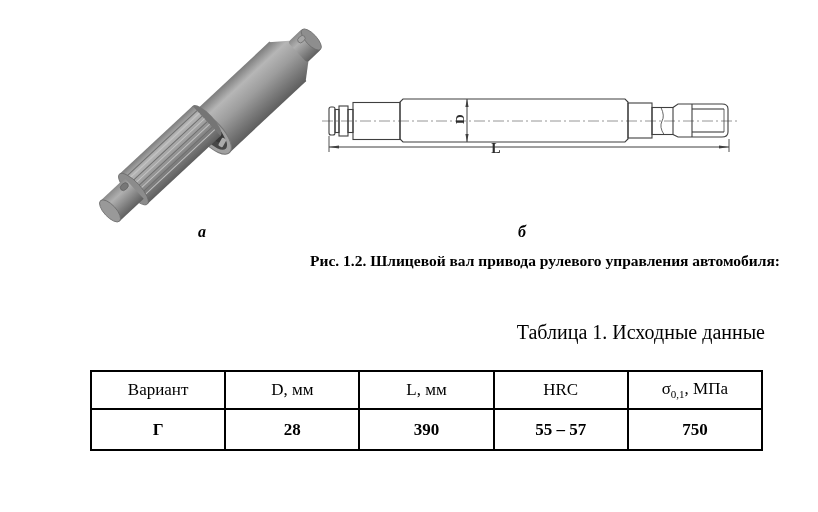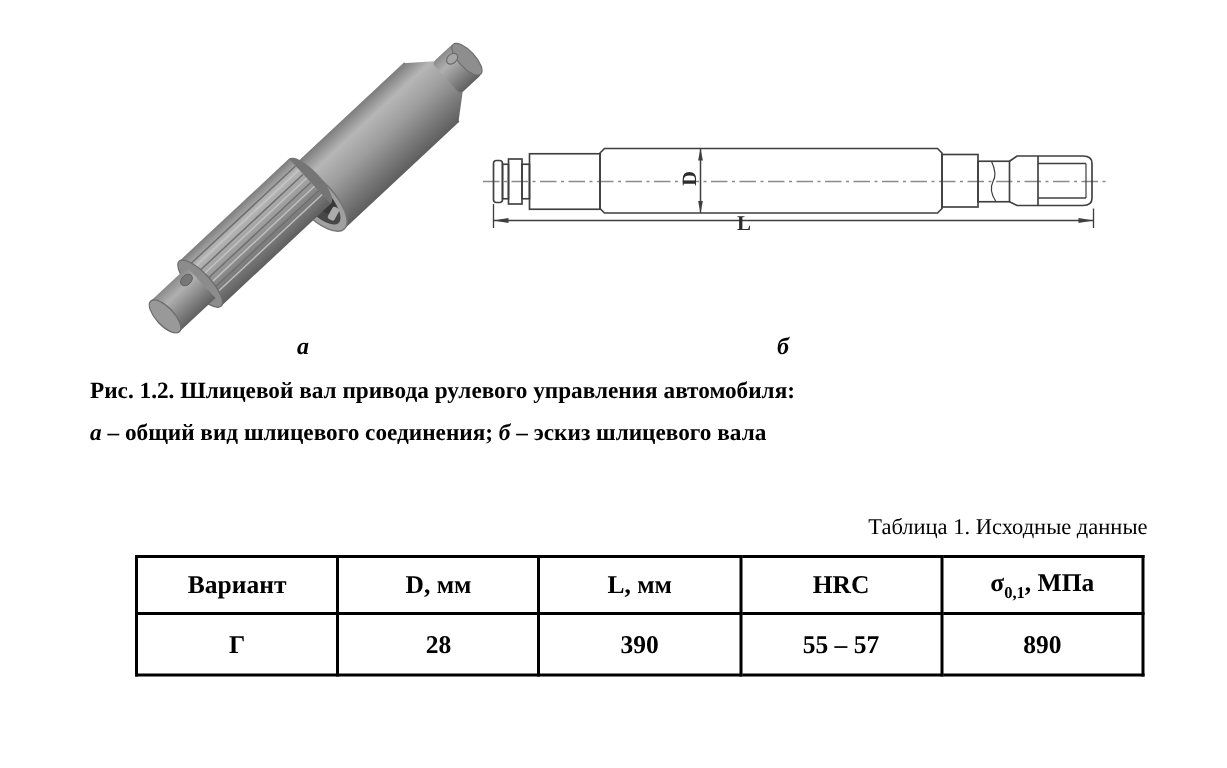--- a/index.html
+++ b/index.html
@@ -17,39 +17,39 @@
   .part-label{
     position:absolute;
     font-style:italic;font-weight:bold;
     font-size:16px;line-height:16px;
   }
   .part-label.a{left:198px;top:224px;}
   .part-label.b{left:518px;top:224px;}
   
   .caption{
     position:absolute;left:60px;top:247px;width:720px;
-    text-align:left;font-weight:bold;font-size:15.5px;line-height:28px;
+    text-align:right;font-weight:bold;font-size:15.5px;line-height:28px;
   }
   .caption .ital{font-style:italic;}
   
   .table-title{
     position:absolute;top:321px;right:53px;
-    font-size:15px;line-height:22px;font-weight:normal;margin-top:20px;
+    font-size:20px;line-height:22px;font-weight:normal;
   }
   
   table.data{
     position:absolute;left:90px;top:370px;width:673px;
     border-collapse:collapse;table-layout:fixed;
     font-size:17px;
   }
   table.data th,table.data td{
     border:2px solid #000;text-align:center;vertical-align:middle;
     padding:0;
   }
-  table.data th{height:36px;font-weight:bold;margin-top:12px;}
+  table.data th{height:36px;font-weight:normal;margin-top:12px;}
   table.data td{height:39px;font-weight:bold;}
   table.data td.variant{font-weight:bold;}
   table.data sub{font-size:11px;}
   
   .dimtext{font-family:"Liberation Serif","DejaVu Serif",serif;font-weight:bold;}
 </style>
 </head>
 <body>
 
 <div class="page">
@@ -149,39 +149,38 @@
       <polygon points="409,65 399,63.4 399,66.6" fill="#3f3f3f"></polygon>
       <text class="dimtext" x="176" y="71" font-size="14" fill="#2c2c2c" text-anchor="middle">L</text>
     </g>
   </svg>
 
   <div class="part-label a">а</div>
   <div class="part-label b">б</div>
 
   <div class="caption">
     <div>Рис. 1.2. Шлицевой вал привода рулевого управления автомобиля:</div>
-    <div><span class="ital">а</span><span> – общий вид  шлицевого соединения; </span><span class="ital">б</span><span> – эскиз шлицевого вала</span></div>
   </div>
 
   <div class="table-title">Таблица 1. Исходные данные</div>
 
   <table class="data">
     <thead>
       <tr>
         <th>Вариант</th>
         <th>D, мм</th>
         <th>L, мм</th>
         <th>HRC</th>
         <th><span>σ</span><sub>0,1</sub><span>, МПа</span></th>
       </tr>
     </thead>
     <tbody>
       <tr>
         <td class="variant">Г</td>
         <td>28</td>
         <td>390</td>
         <td>55 – 57</td>
-        <td>890</td>
+        <td>750</td>
       </tr>
     </tbody>
   </table>
 
 </div>
 
 </body></html>

